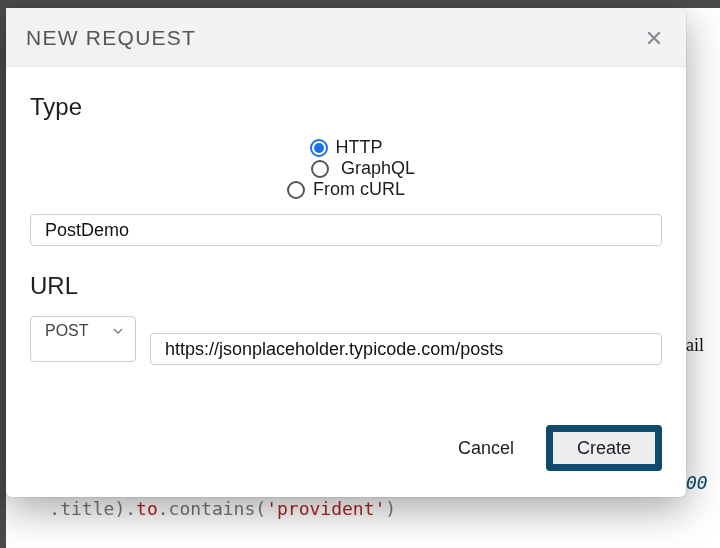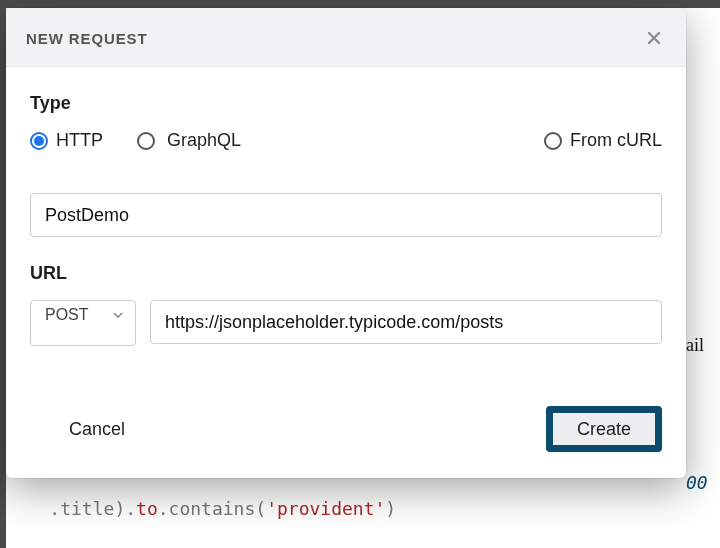--- a/index.html
+++ b/index.html
@@ -40,69 +40,69 @@
     box-shadow: 0 12px 40px rgba(0,0,0,0.35), 0 0 0 1px rgba(0,0,0,0.06);
     overflow: hidden;
   }
   .modal-header {
     background: #f1f2f3;
     border-bottom: 1px solid #e5e6e8;
     padding: 18px 20px 16px 20px;
     display: flex; align-items: center; justify-content: space-between;
   }
   .modal-title {
-    font-size: 15px; font-weight: 700; letter-spacing: 0.06em;
+    font-size: 21px; font-weight: 400; letter-spacing: 0.06em;
     color: #555; text-transform: uppercase;
   }
   .close-btn {
     width: 24px; height: 24px; display:flex; align-items:center; justify-content:center;
     color:#8a8d91; cursor:pointer; border-radius:4px;
   }
 
   .modal-body { padding: 26px 24px 10px 24px; }
 
   .section-label {
-    font-size: 18px; font-weight: 700; color:#1c1e21; margin-bottom: 16px;
+    font-size: 24px; font-weight: 400; color:#1c1e21; margin-bottom: 16px;
   }
 
-  .type-row { display:flex; align-items:center; margin-bottom: 42px; }
+  .type-row { display:flex; align-items:center; margin-bottom: 14px; flex-direction: column; }
   .radio {
     display:flex; align-items:center; gap:8px; font-size:18px; color:#1c1e21;
     cursor:pointer; user-select:none;
   }
   .radio + .radio { margin-left: 34px; gap: 12px; }
   .type-row .spacer { flex:1; }
   .radio-dot {
     width:18px; height:18px; border:2px solid #555; border-radius:50%;
     display:inline-flex; align-items:center; justify-content:center;
   }
   .radio.selected .radio-dot { border-color:#1a73e8; }
   .radio.selected .radio-dot::after {
     content:""; width:10px; height:10px; border-radius:50%; background:#1a73e8;
   }
 
   .field-group { margin-bottom: 26px; }
   .text-input {
-    width:100%; height:44px; border:1px solid #c9cbce; border-radius:4px;
+    width:100%; height:32px; border:1px solid #c9cbce; border-radius:4px;
     font-size:18px; padding:0 14px; color:#111; outline:none;
   }
 
   .url-row { display:flex; gap:14px; }
   .method-select {
     width:106px; height:46px; border:1px solid #c9cbce; border-radius:4px;
     display:flex; align-items:center; justify-content:space-between;
     padding:0 12px 16px 14px; font-size:16px; color:#444; cursor:pointer;
     user-select:none;
   }
   .method-select .chev { color:#8a8d91; }
-  .url-input { flex:1; }
+  .url-input { flex:1;margin-top:17px; }
 
   .modal-footer {
     padding: 24px 24px 26px 39px;
-    display:flex; justify-content:space-between; gap:24px;
+    display:flex; justify-content:flex-end; gap:8px;
   }
   .btn {
     height:46px; padding:0 24px; border-radius:4px; font-size:18px;
     display:flex; align-items:center; justify-content:center; cursor:pointer;
     user-select:none;
   }
   .btn-cancel { background:transparent; color:#1c1e21; }
   .btn-create {
     background:#eceeef; color:#1c1e21; border:7px solid #0c4a6e;
     min-width:110px; font-weight:500;

